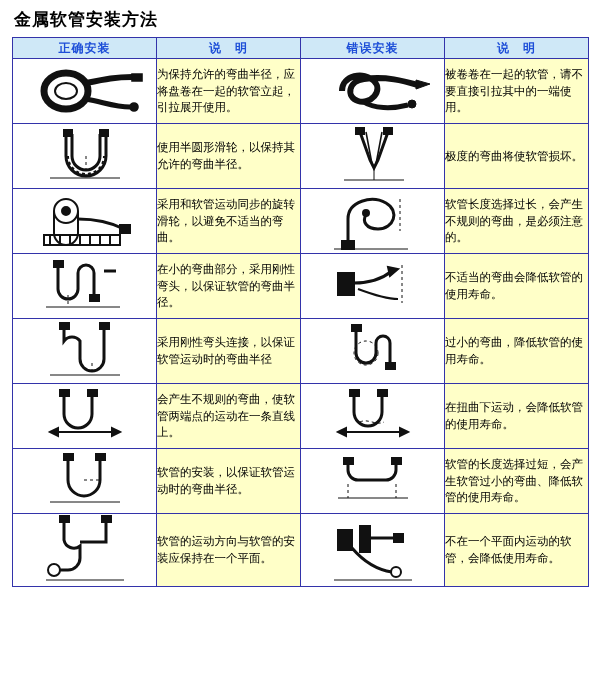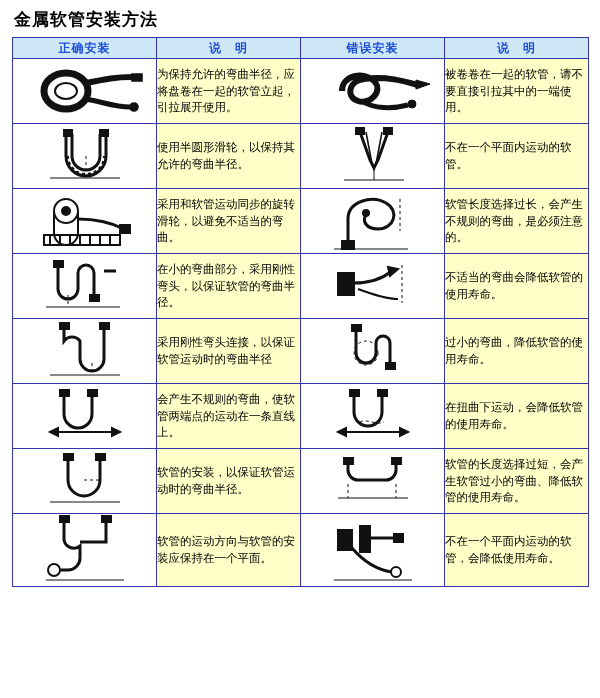--- a/index.html
+++ b/index.html
@@ -144,21 +144,21 @@
               <path d="M52 6 L62 34 L66 42 L70 34 L80 6" stroke-width="3"></path>
               <path d="M58 6 L64 38" stroke-width="1.5"></path>
               <path d="M74 6 L68 38" stroke-width="1.5"></path>
               <rect x="48" y="2" width="8" height="6" fill="#111"></rect>
               <rect x="76" y="2" width="8" height="6" fill="#111"></rect>
               <line x1="66" y1="42" x2="66" y2="54" stroke-width="1"></line>
               <line x1="36" y1="54" x2="96" y2="54" stroke-width="1"></line>
             </g>
           </svg>
         </td>
-        <td class="txt-cell">不在一个平面内运动的软管。</td>
+        <td class="txt-cell">极度的弯曲将使软管损坏。</td>
       </tr>
 
       <tr>
         <td class="img-cell">
           <svg class="fig" width="130" height="64" viewBox="0 0 130 64" aria-hidden="true">
             <g fill="none" stroke="#111" stroke-width="2">
               <circle cx="46" cy="22" r="12"></circle>
               <circle cx="46" cy="22" r="4" fill="#111"></circle>
               <path d="M34 22 L34 44"></path>
               <path d="M58 22 L58 44"></path>

